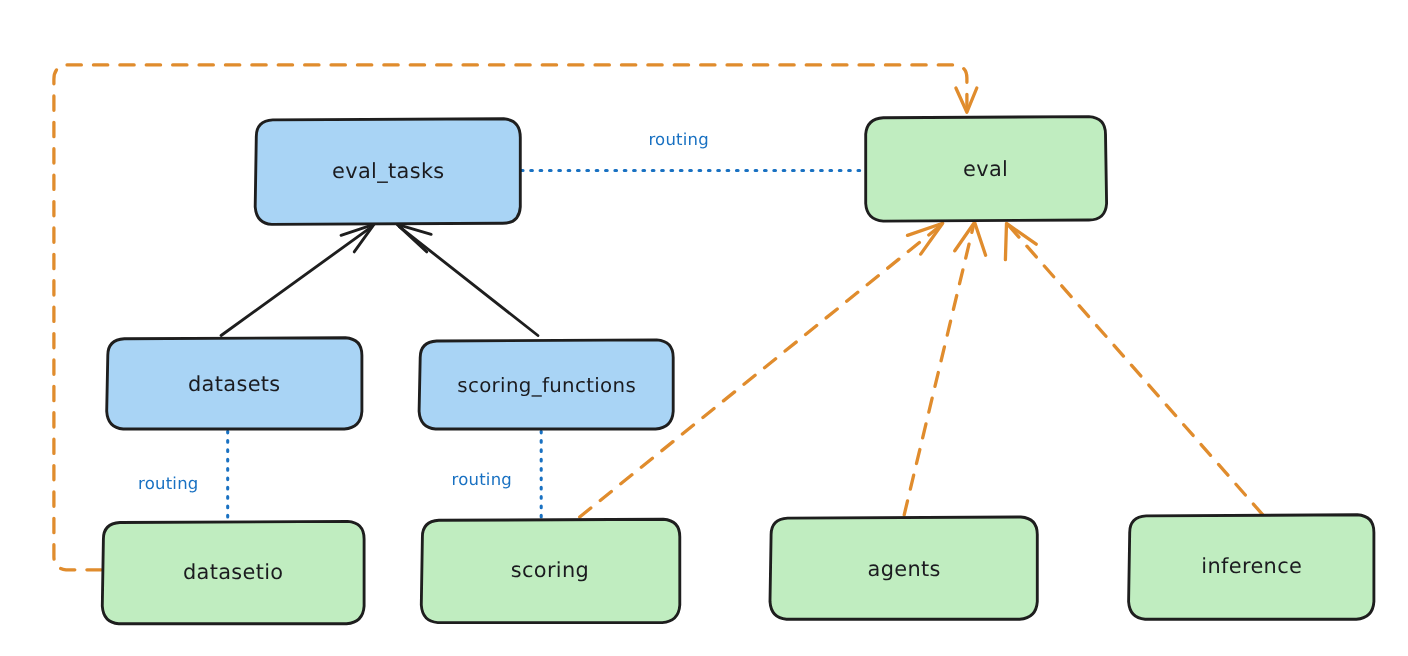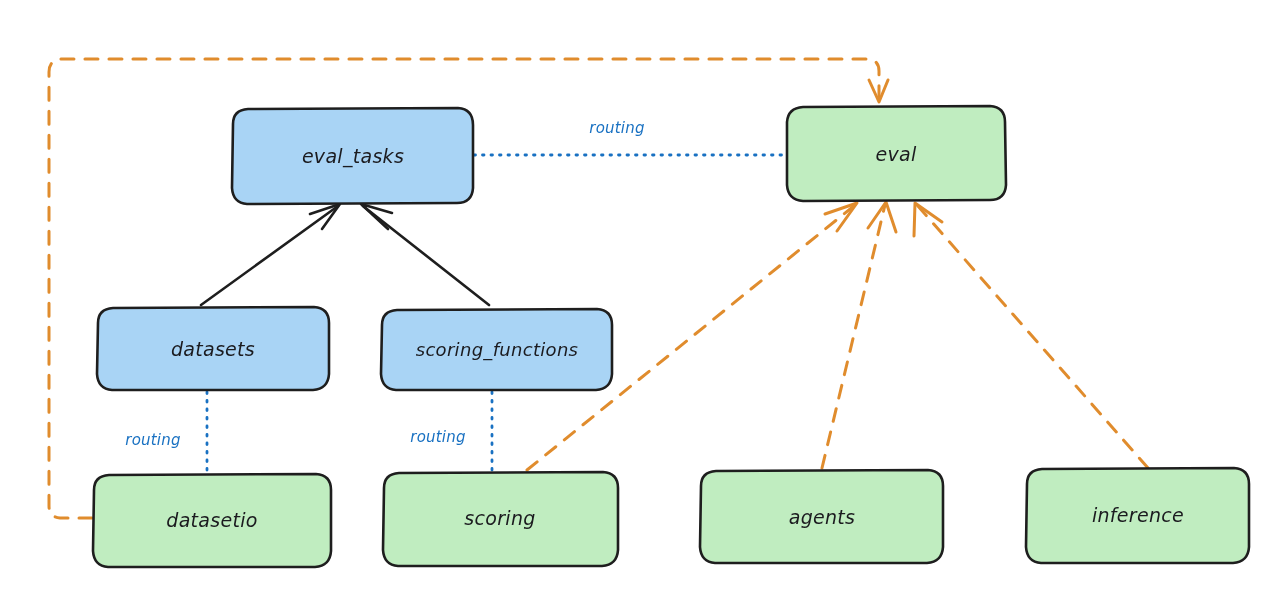--- a/index.html
+++ b/index.html
@@ -1,18 +1,18 @@
 <!DOCTYPE html>
 <html><head>
 <meta charset="utf-8">
 <style>
   html,body{margin:0;padding:0;background:#ffffff;}
   body{width:1280px;height:596px;overflow:hidden;
        font-family:"DejaVu Sans", sans-serif;}
-  #stage{position:relative;width:1280px;height:596px;background:#fff;font-style:italic;}
+  #stage{position:relative;width:1280px;height:596px;background:#fff;}
   svg#canvas{position:absolute;left:0;top:0;width:1280px;height:596px;}
   .node-label{
     font-family:"DejaVu Sans", sans-serif;
     font-size:19px;
     fill:#1b1b1f;
     text-anchor:middle;
     dominant-baseline:middle;
     letter-spacing:0.3px;
   }
   .node-label.small{font-size:18px;}

